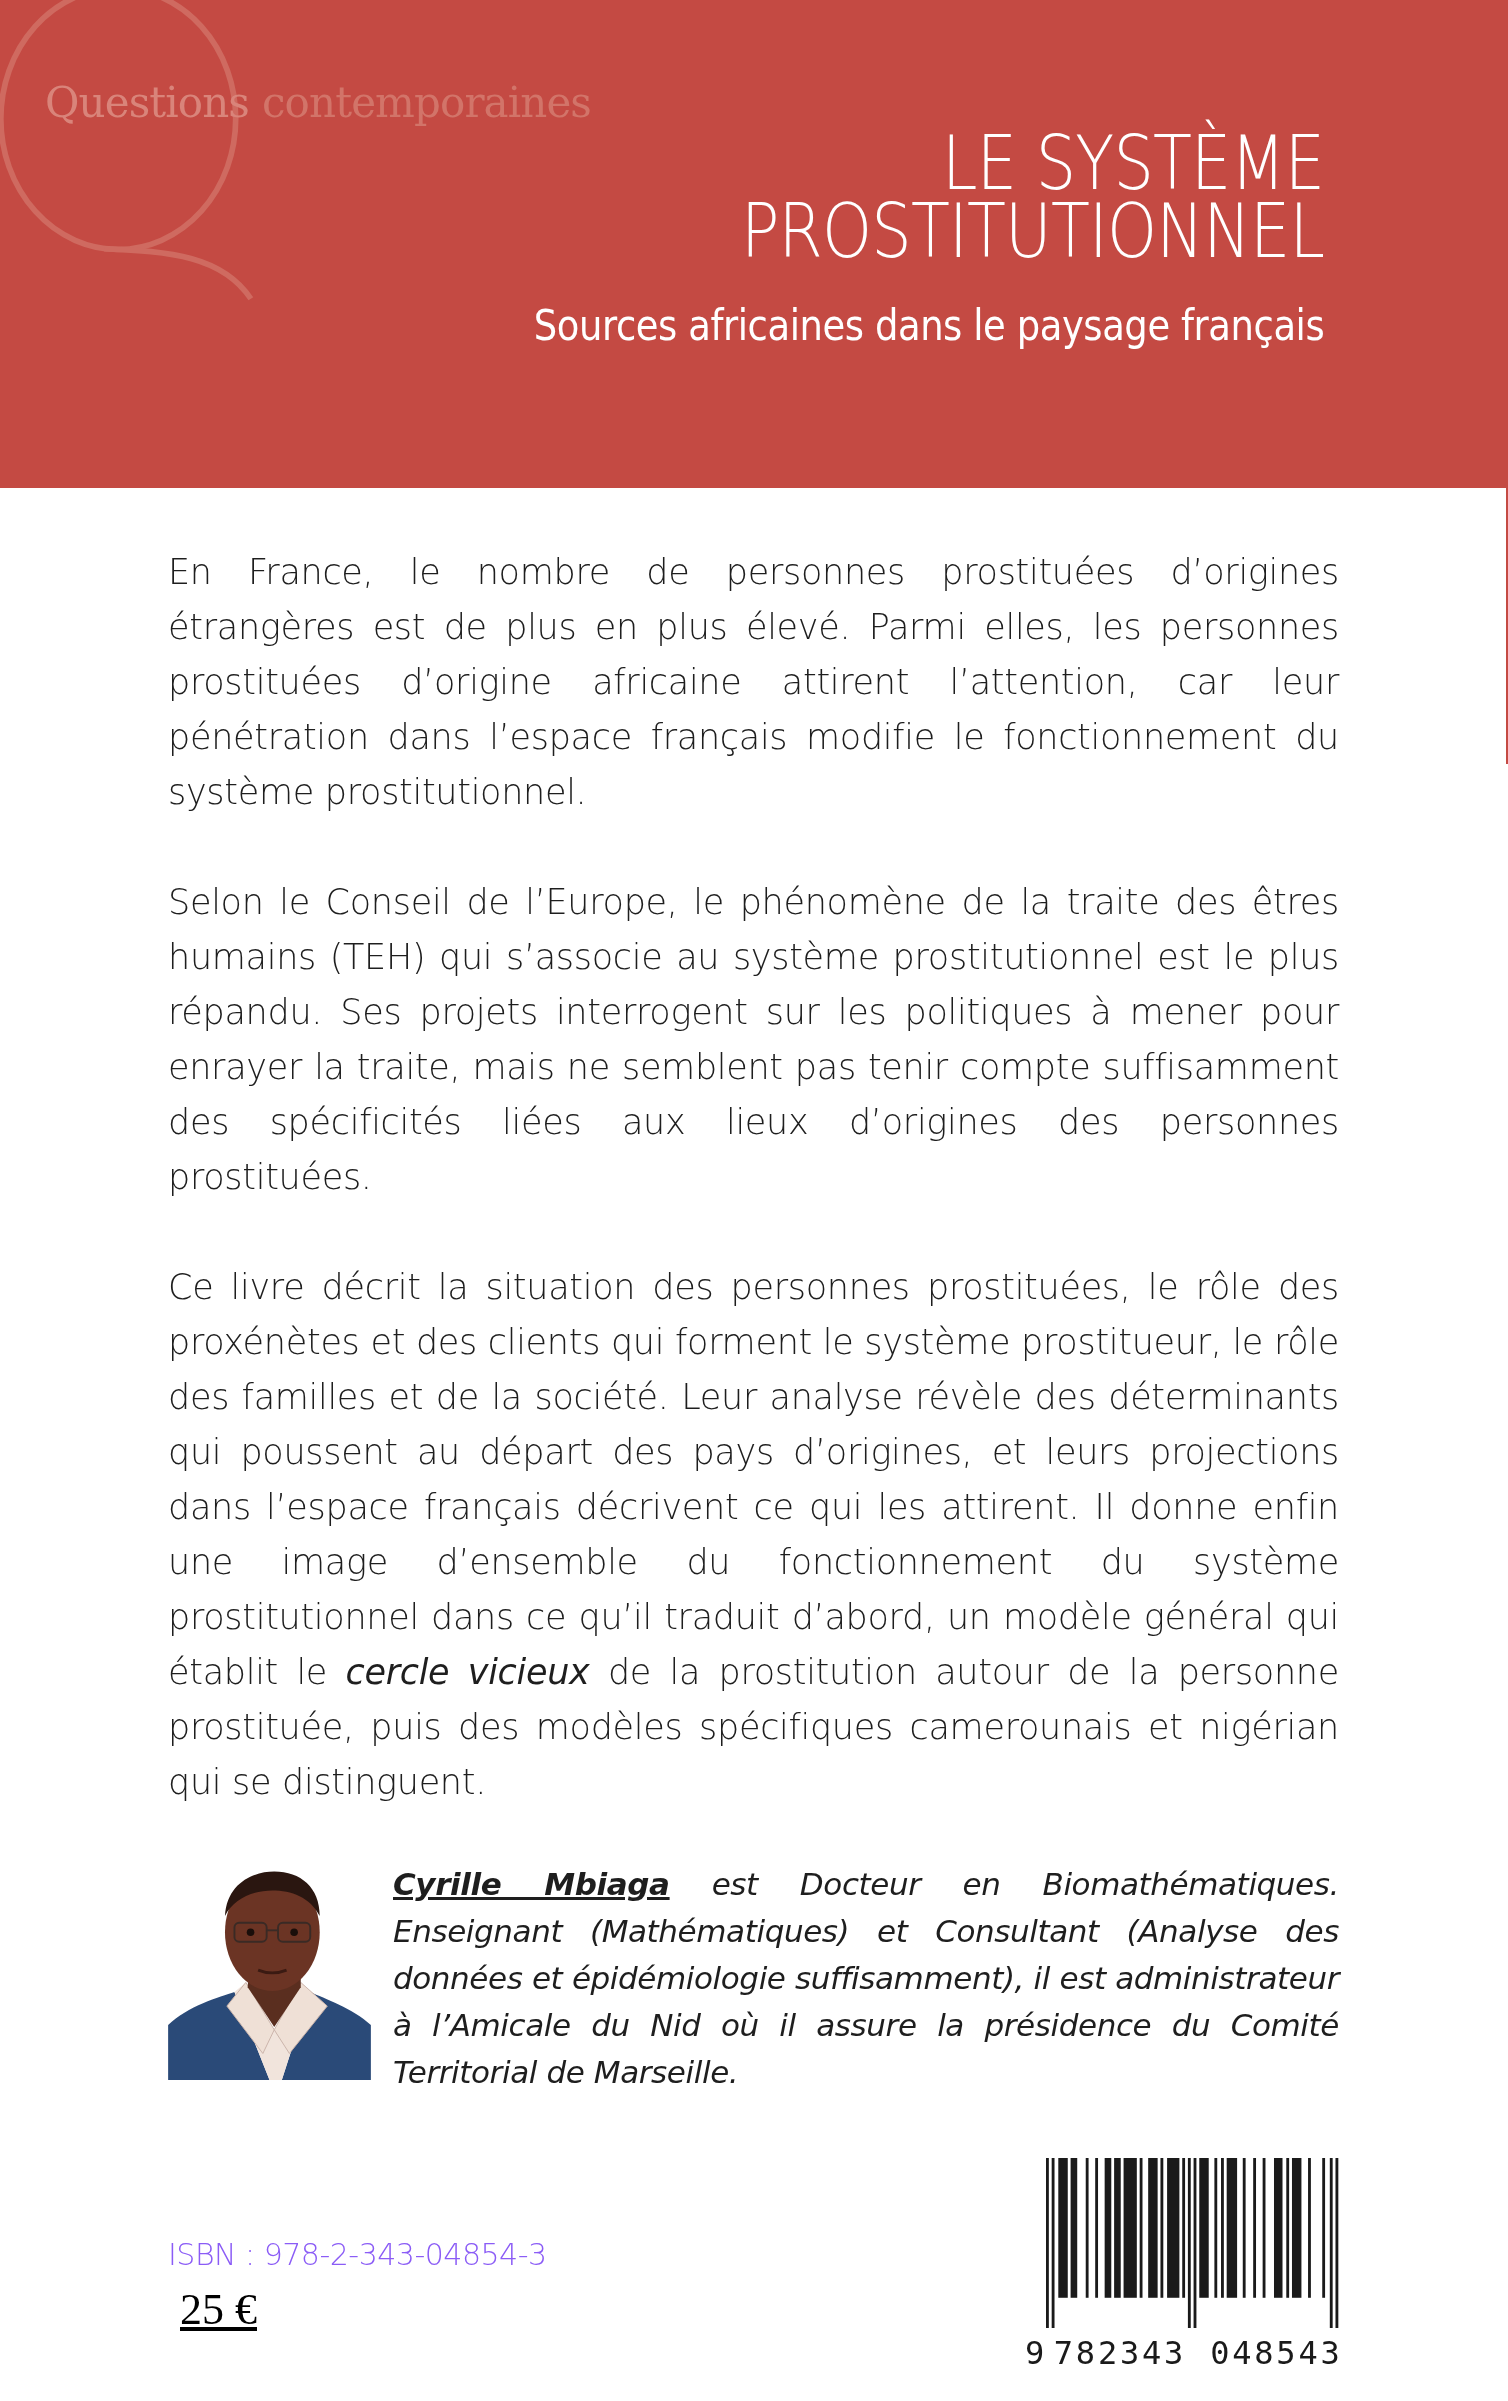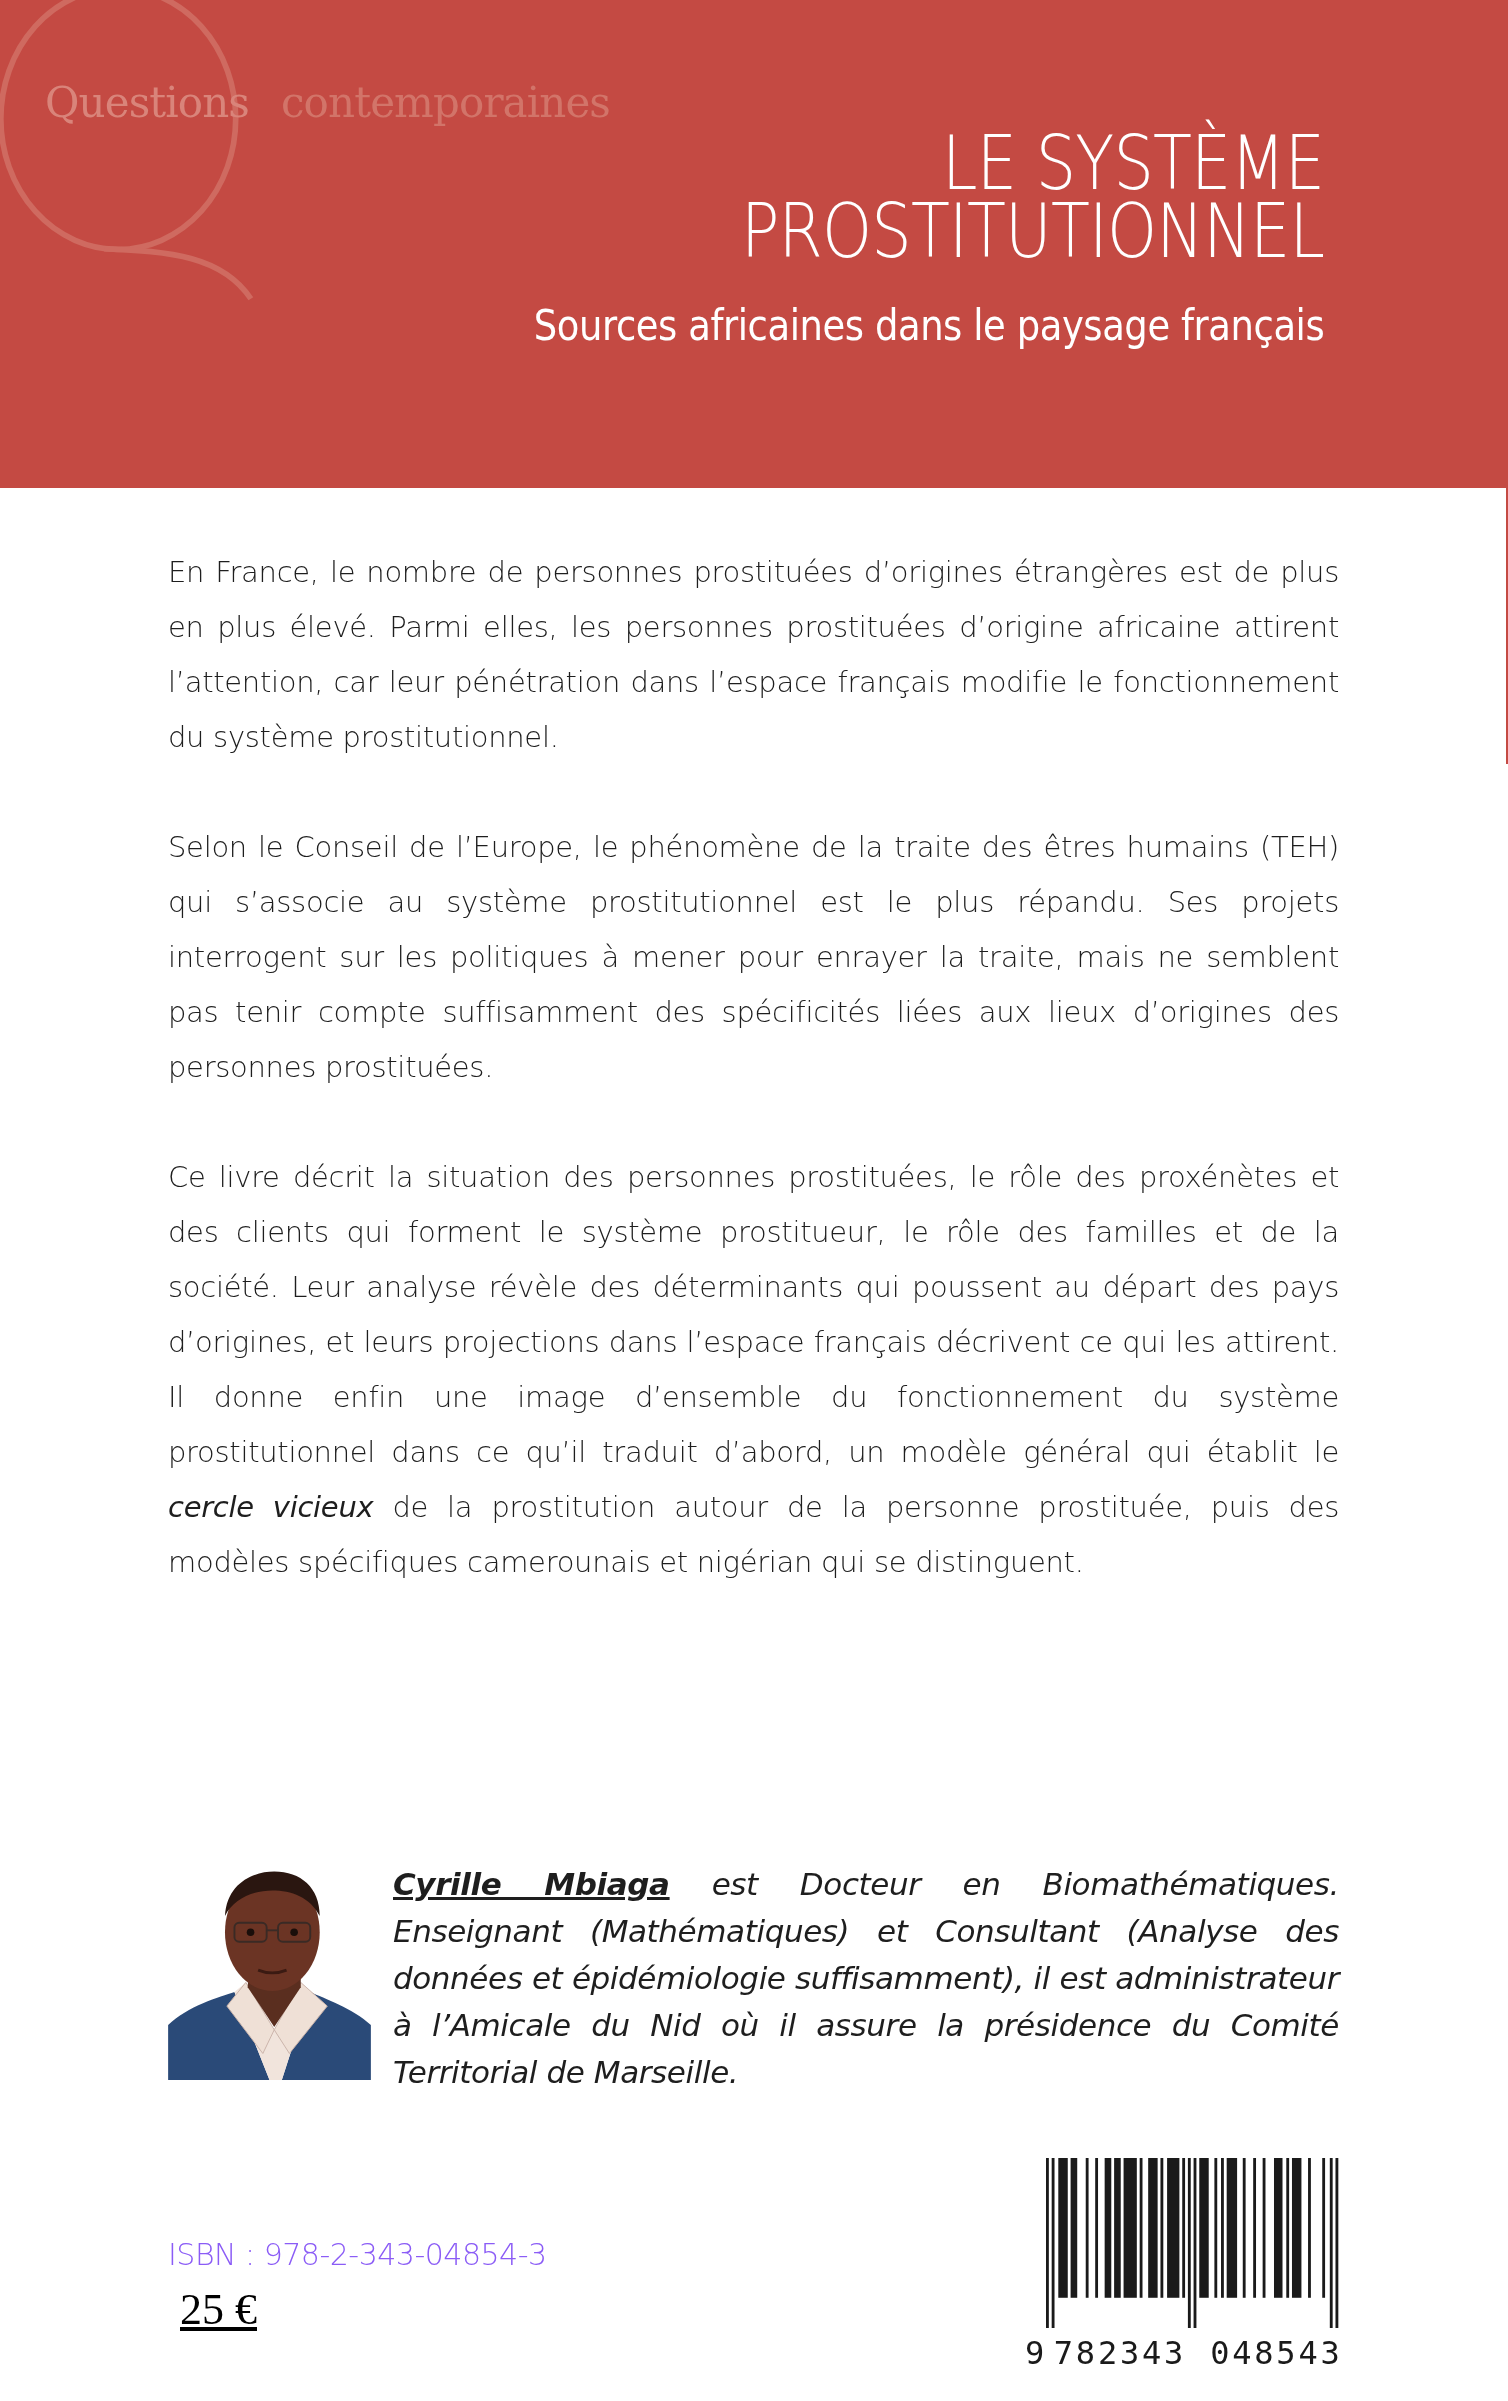--- a/index.html
+++ b/index.html
@@ -16,21 +16,21 @@
 
   .q-logo { position: absolute; left: -38px; top: -47px; width: 322px; height: 360px; }
 
   .series-label {
     position: absolute; top: 78px; left: 21px;
     font-family: "DejaVu Serif", serif; font-weight: 300;
     font-size: 42px; color: #d9847a; letter-spacing: -0.9px;
     white-space: nowrap;
   }
   .series-label .w1 { display: inline-block; margin-left: 24px; }
-  .series-label .w2 { display: inline-block; margin-left: 32px; color: #d27469; }
+  .series-label .w2 { display: inline-block; margin-left: 13px; color: #d27469; }
 
   .book-title {
     position: absolute; right: 184px; top: 129px;
     text-align: right; color: #ffffff;
     font-family: "DejaVu Sans", sans-serif; font-weight: 200;
     font-size: 74px; line-height: 68px; letter-spacing: -0.9px;
     transform: scaleX(0.86); transform-origin: right top;
   }
   .book-title .line { display: block; white-space: nowrap; }
 
@@ -38,21 +38,21 @@
     position: absolute; right: 184px; top: 301px;
     color: #ffffff; text-align: right; white-space: nowrap;
     font-family: "DejaVu Sans", sans-serif; font-size: 42px;
     letter-spacing: -0.5px;
     transform: scaleX(0.88); transform-origin: right top;
   }
 
   .body-text {
     position: absolute; left: 168px; top: 545px; width: 1171px;
     font-family: "DejaVu Sans", sans-serif; font-weight: 300;
-    font-size: 29px; line-height: 55px; color: #1e1e1e;
+    font-size: 35px; line-height: 55px; color: #1e1e1e;
     text-align: justify; letter-spacing: -0.3px;
   }
   .body-text p { margin: 0 0 55px 0; }
   .body-text em { font-style: italic; }
 
   .author-photo {
     position: absolute; left: 168px; top: 1864px; width: 203px; height: 216px;
     background: #ffffff; overflow: hidden;
   }
   .author-bio {

